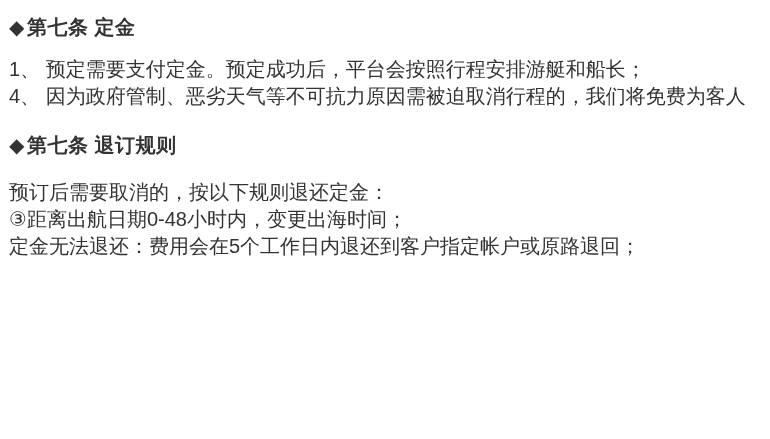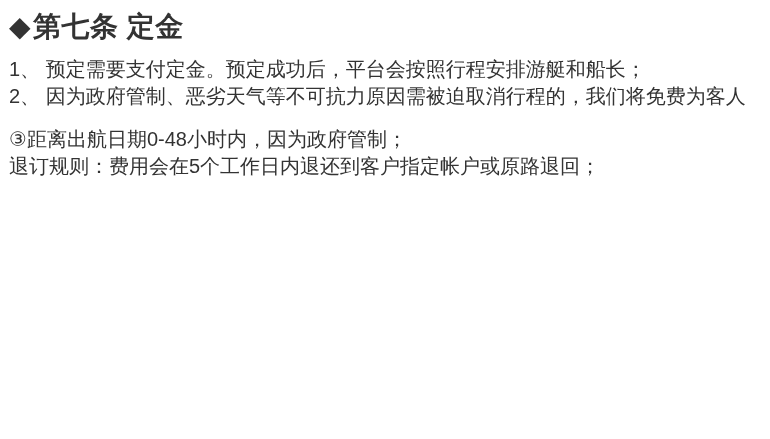--- a/index.html
+++ b/index.html
@@ -12,21 +12,21 @@
     height: 439px;
     overflow: hidden;
     font-family: "Liberation Sans", "DejaVu Sans", sans-serif;
     color: #333333;
   }
   .doc {
     padding: 9px 8px 0 9px;
   }
   .section-heading {
     margin: 0;
-    font-size: 28px;
+    font-size: 20px;
     line-height: 36px;
     font-weight: 700;
     color: #333333;
     white-space: nowrap;
     letter-spacing: 0.5px;
   }
   .section-heading .bullet {
     display: inline-block;
     margin-right: 2px;
   }
@@ -50,22 +50,26 @@
 <body>
 
 <div class="doc">
 
   <h2 class="section-heading first">
     <span class="bullet">◆</span><span>第七条 定金</span>
   </h2>
 
   <div class="terms-body first">
     <div class="terms-line">1、 预定需要支付定金。预定成功后，平台会按照行程安排游艇和船长；</div>
-    <div class="terms-line">2、 因为政府管制、恶劣天气等不可抗力原因需被迫取消行程的，我们将免费为客人</div>
+    <div class="terms-line">4、 因为政府管制、恶劣天气等不可抗力原因需被迫取消行程的，我们将免费为客人</div>
   </div>
 
+  <h2 class="section-heading second">
+    <span class="bullet">◆</span><span>第七条 退订规则</span>
+  </h2>
 
   <div class="terms-body second">
-    <div class="terms-line">③距离出航日期0-48小时内，因为政府管制；</div>
-    <div class="terms-line">退订规则：费用会在5个工作日内退还到客户指定帐户或原路退回；</div>
+    <div class="terms-line">预订后需要取消的，按以下规则退还定金：</div>
+    <div class="terms-line">③距离出航日期0-48小时内，变更出海时间；</div>
+    <div class="terms-line">定金无法退还：费用会在5个工作日内退还到客户指定帐户或原路退回；</div>
   </div>
 
 </div>
 
 </body></html>

